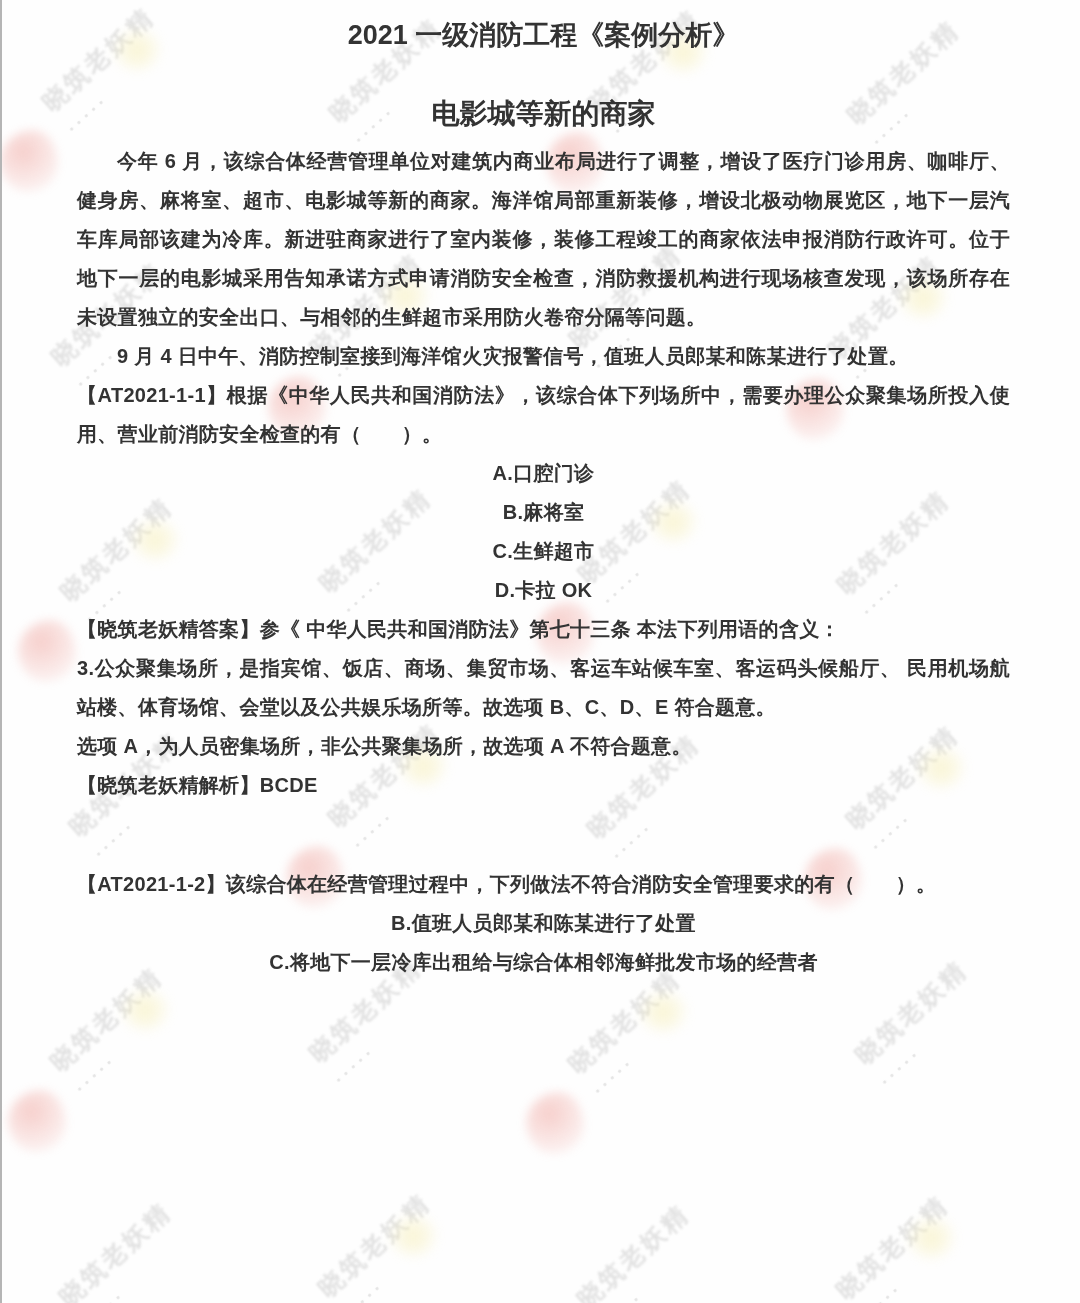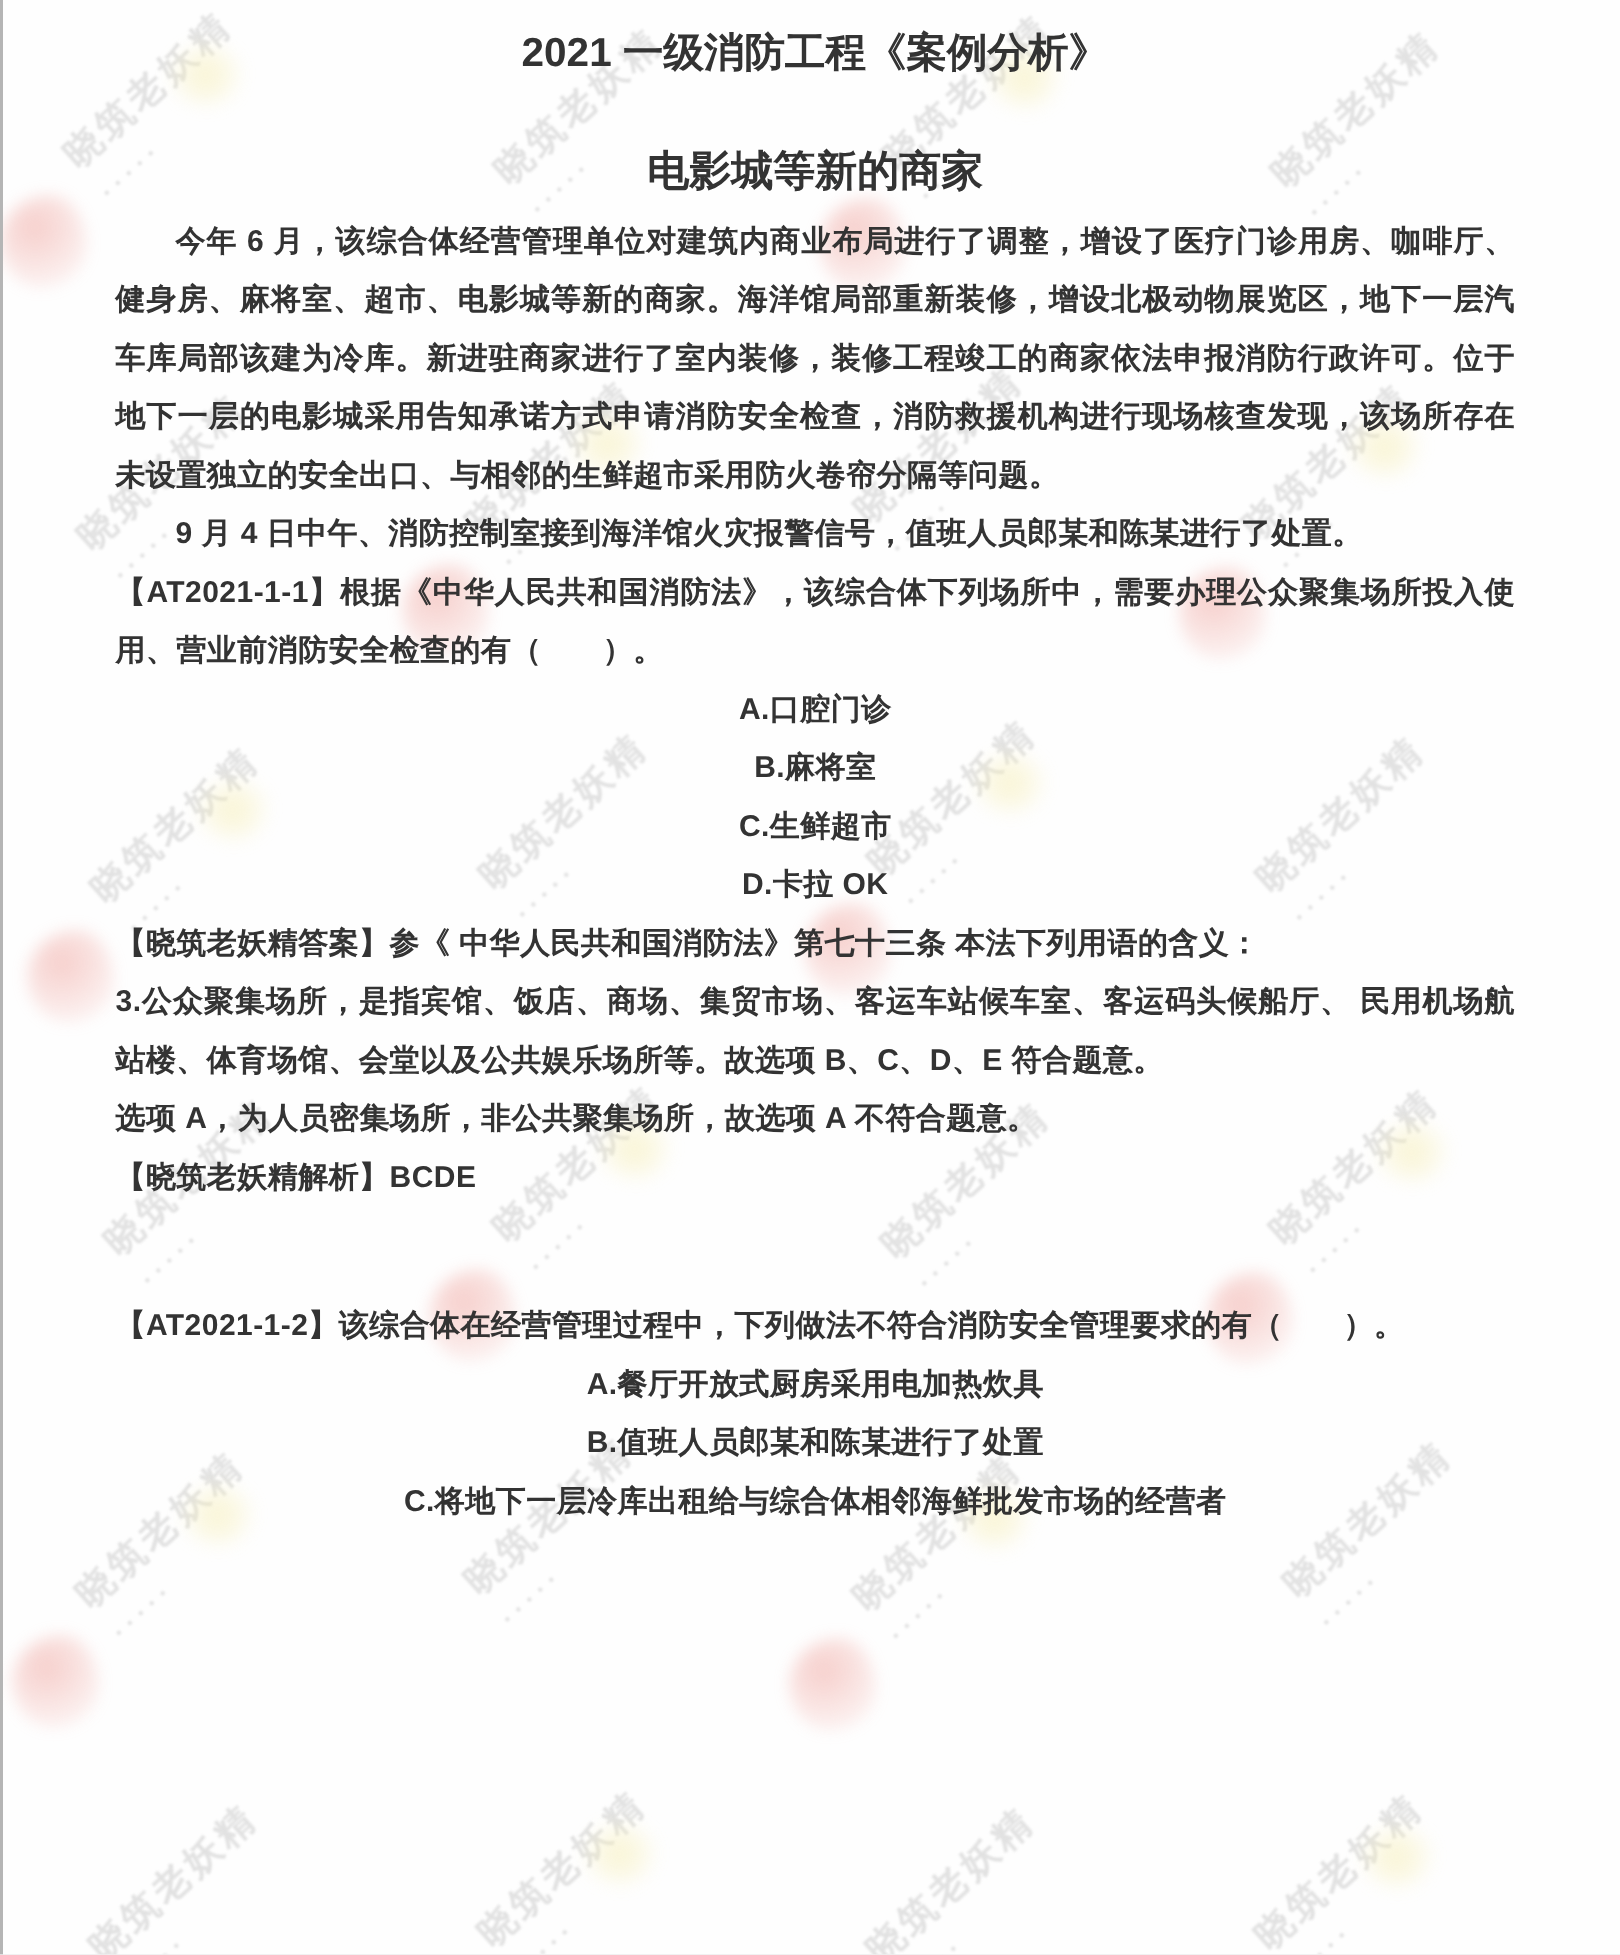--- a/index.html
+++ b/index.html
@@ -204,21 +204,20 @@
           </div>
         <p class="para">【晓筑老妖精答案】参《 中华人民共和国消防法》第七十三条  本法下列用语的含义：</p>
         <p class="para">3.公众聚集场所，是指宾馆、饭店、商场、集贸市场、客运车站候车室、客运码头候船厅、 民用机场航站楼、体育场馆、会堂以及公共娱乐场所等。故选项 B、C、D、E 符合题意。</p>
         <p class="para">选项 A，为人员密集场所，非公共聚集场所，故选项 A 不符合题意。</p>
         <p class="para">【晓筑老妖精解析】BCDE</p>
       </div>
 
       <div class="q2-block">
         <p class="para">【AT2021-1-2】该综合体在经营管理过程中，下列做法不符合消防安全管理要求的有（　　）。</p>
         <div class="options">
-            <p class="para">A.餐厅开放式厨房采用电加热炊具</p>
             <p class="para">B.值班人员郎某和陈某进行了处置</p>
             <p class="para">C.将地下一层冷库出租给与综合体相邻海鲜批发市场的经营者</p>
           </div>
       </div>
 
     </div>
   </div>
 </div>
 
 </body></html>

